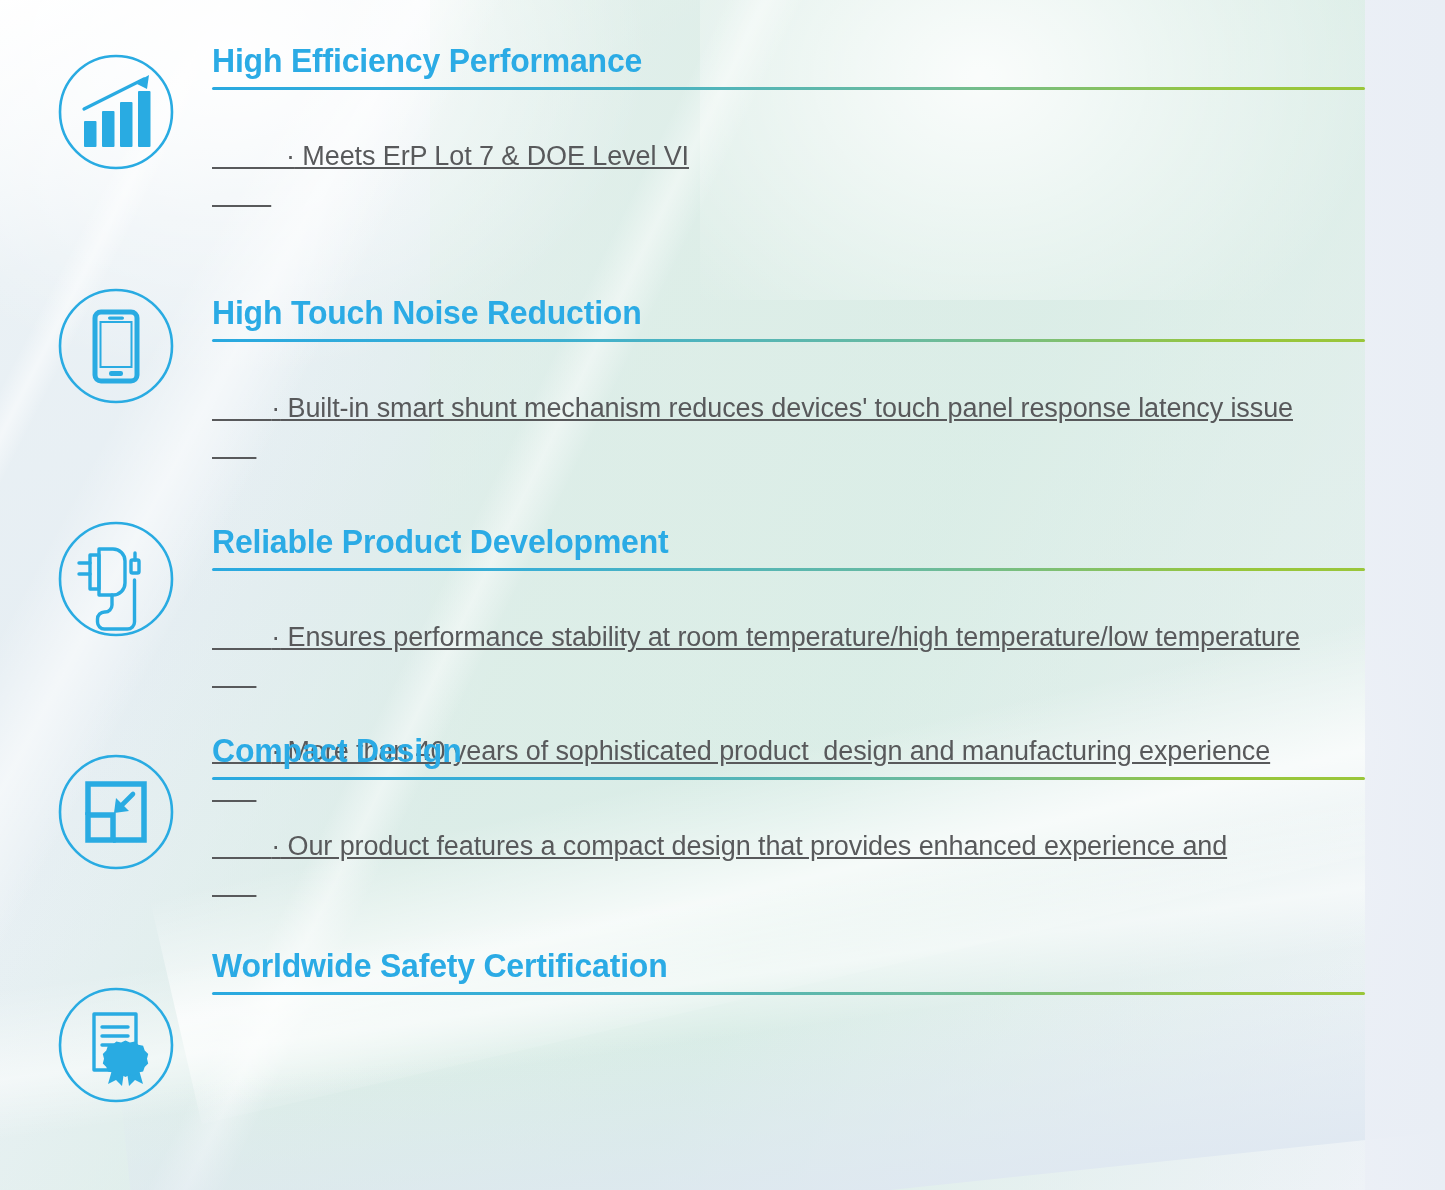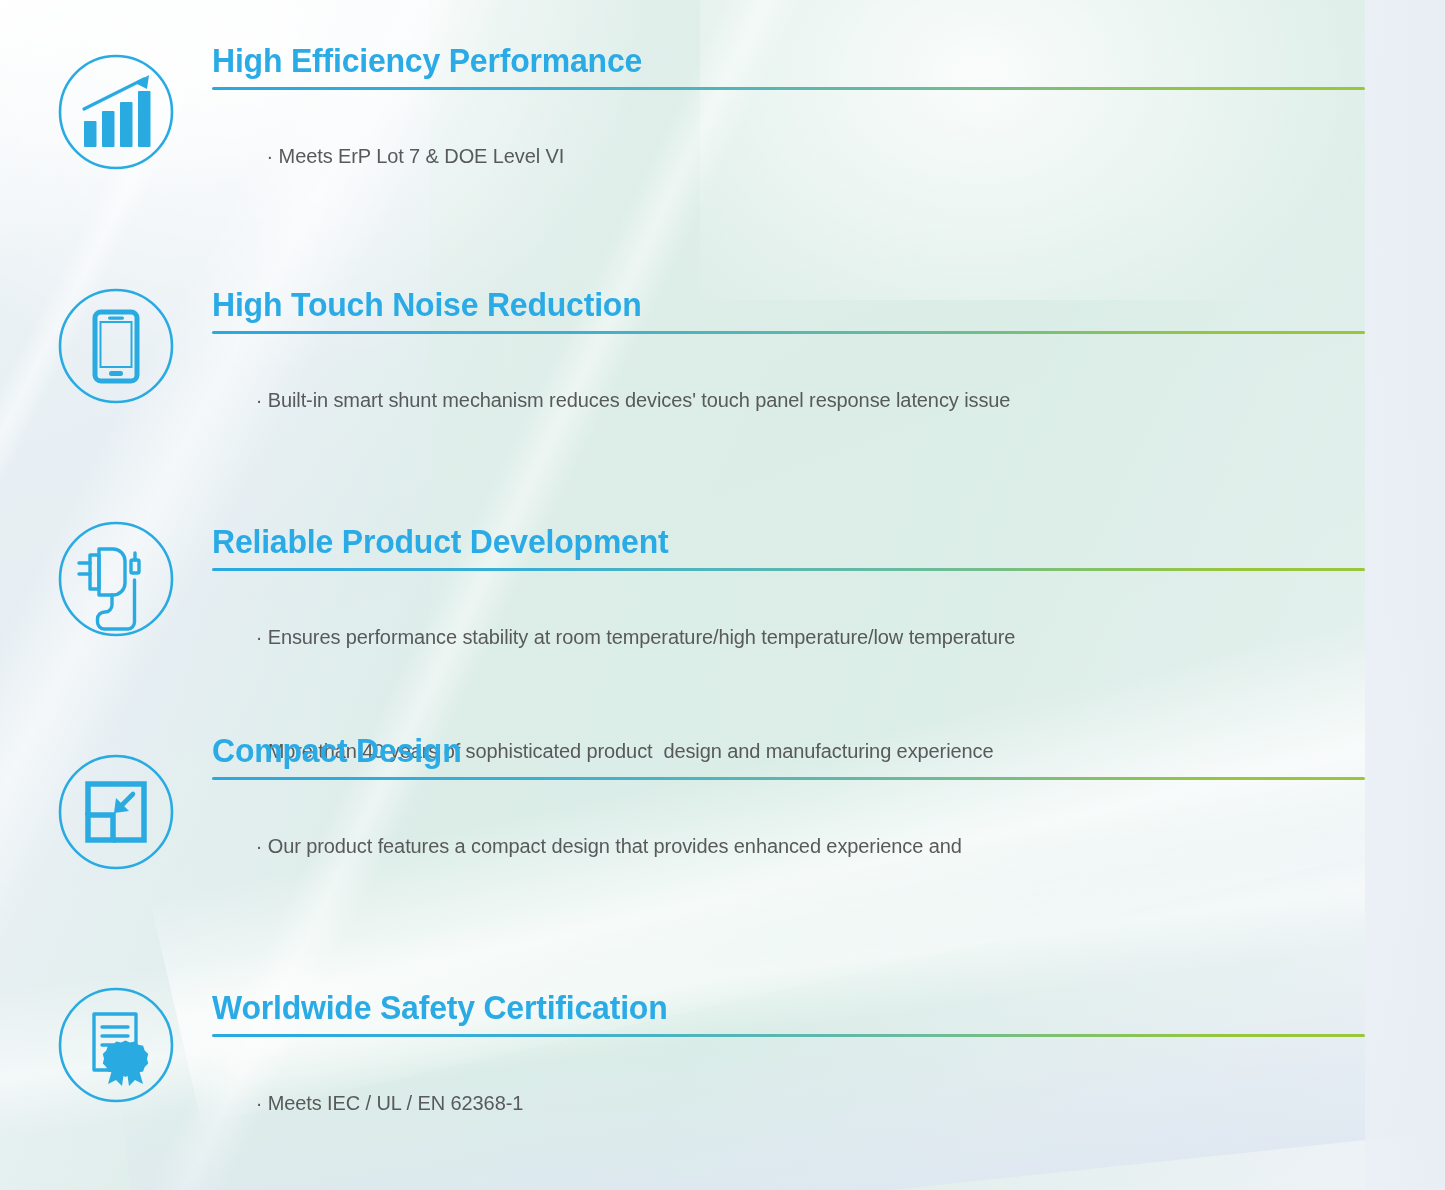--- a/index.html
+++ b/index.html
@@ -159,25 +159,26 @@
     height: 3px;
     width: 1153px;
     margin-top: 7px;
     background: linear-gradient(90deg, #29a9e0 0%, #3aafd4 28%, #6cbb9c 62%, #97c63c 88%, #9ac63a 100%);
     border-radius: 2px;
   }
   .feature-lines {
     margin-top: 9px;
   }
   .feature-line {
-    font-size: 20px;
+    font-size: 27px;
     color: #58595b;
     line-height: 38px;
     white-space: pre-wrap;
     letter-spacing: -0.1px;
+    text-decoration: underline;
   }
   .feature-line .bullet {
     color: #58595b;
   }
   .feature-line .cont {
     padding-left: 17px;
     display: block;
   }
 </style>
 </head>
@@ -232,21 +233,21 @@
       <svg viewBox="0 0 118 118" xmlns="http://www.w3.org/2000/svg">
         <circle cx="59" cy="59" r="56" fill="none" stroke="#29abe2" stroke-width="2.6"></circle>
         <rect x="38" y="25" width="42" height="69" rx="6" ry="6" fill="none" stroke="#29abe2" stroke-width="5"></rect>
         <rect x="43.5" y="35" width="31" height="45" fill="none" stroke="#29abe2" stroke-width="2"></rect>
         <rect x="51" y="29.5" width="16" height="3.2" rx="1.6" fill="#29abe2"></rect>
         <rect x="52" y="84" width="14" height="5" rx="2.2" fill="#29abe2"></rect>
       </svg>
     </div>
     <div class="feature-body" style="top:288px;"></div>
   </div>
-  <div class="feature-body" style="position:absolute; top:284px; z-index:3;">
+  <div class="feature-body" style="position:absolute; top:292px; z-index:3;">
     <div class="feature-title">High Touch Noise Reduction</div>
     <div class="title-rule"></div>
     <div class="feature-lines">
       <div class="feature-line">
         <span class="bullet">·</span><span> Built-in smart shunt mechanism reduces devices' touch panel response latency issue</span>
       </div>
     </div>
   </div>
 
   <div class="feature-row" style="top:467px;">
@@ -318,23 +319,18 @@
           <path d="M82 84 l4 14 l-8 -4 l-6 6 l-2 -14 z"></path>
         </g>
         <g fill="#29abe2">
           <path d="M68.5 54.5
                    l4.4 2.1 l4.8 -1.1 l3.6 3.3 l4.8 1.0 l1.6 4.7 l3.5 3.4 l-1.2 4.8 l1.2 4.8 l-3.5 3.4 l-1.6 4.7 l-4.8 1.0 l-3.6 3.3 l-4.8 -1.1 l-4.4 2.1 l-4.4 -2.1 l-4.8 1.1 l-3.6 -3.3 l-4.8 -1.0 l-1.6 -4.7 l-3.5 -3.4 l1.2 -4.8 l-1.2 -4.8 l3.5 -3.4 l1.6 -4.7 l4.8 -1.0 l3.6 -3.3 l4.8 1.1 z"></path>
         </g>
         <circle cx="68.5" cy="72.5" r="11" fill="#ffffff" opacity="0.0"></circle>
       </svg>
     </div>
   </div>
-  <div class="feature-body" style="position:absolute; top:987px; z-index:3;">
+  <div class="feature-body" style="position:absolute; top:945px; z-index:3;">
     <div class="feature-title">Worldwide Safety Certification</div>
     <div class="title-rule"></div>
-    <div class="feature-lines">
-      <div class="feature-line">
-        <span class="bullet">·</span><span> Meets IEC / UL / EN 62368-1</span>
-      </div>
-    </div>
   </div>
 
 </div>
 
 </body></html>

